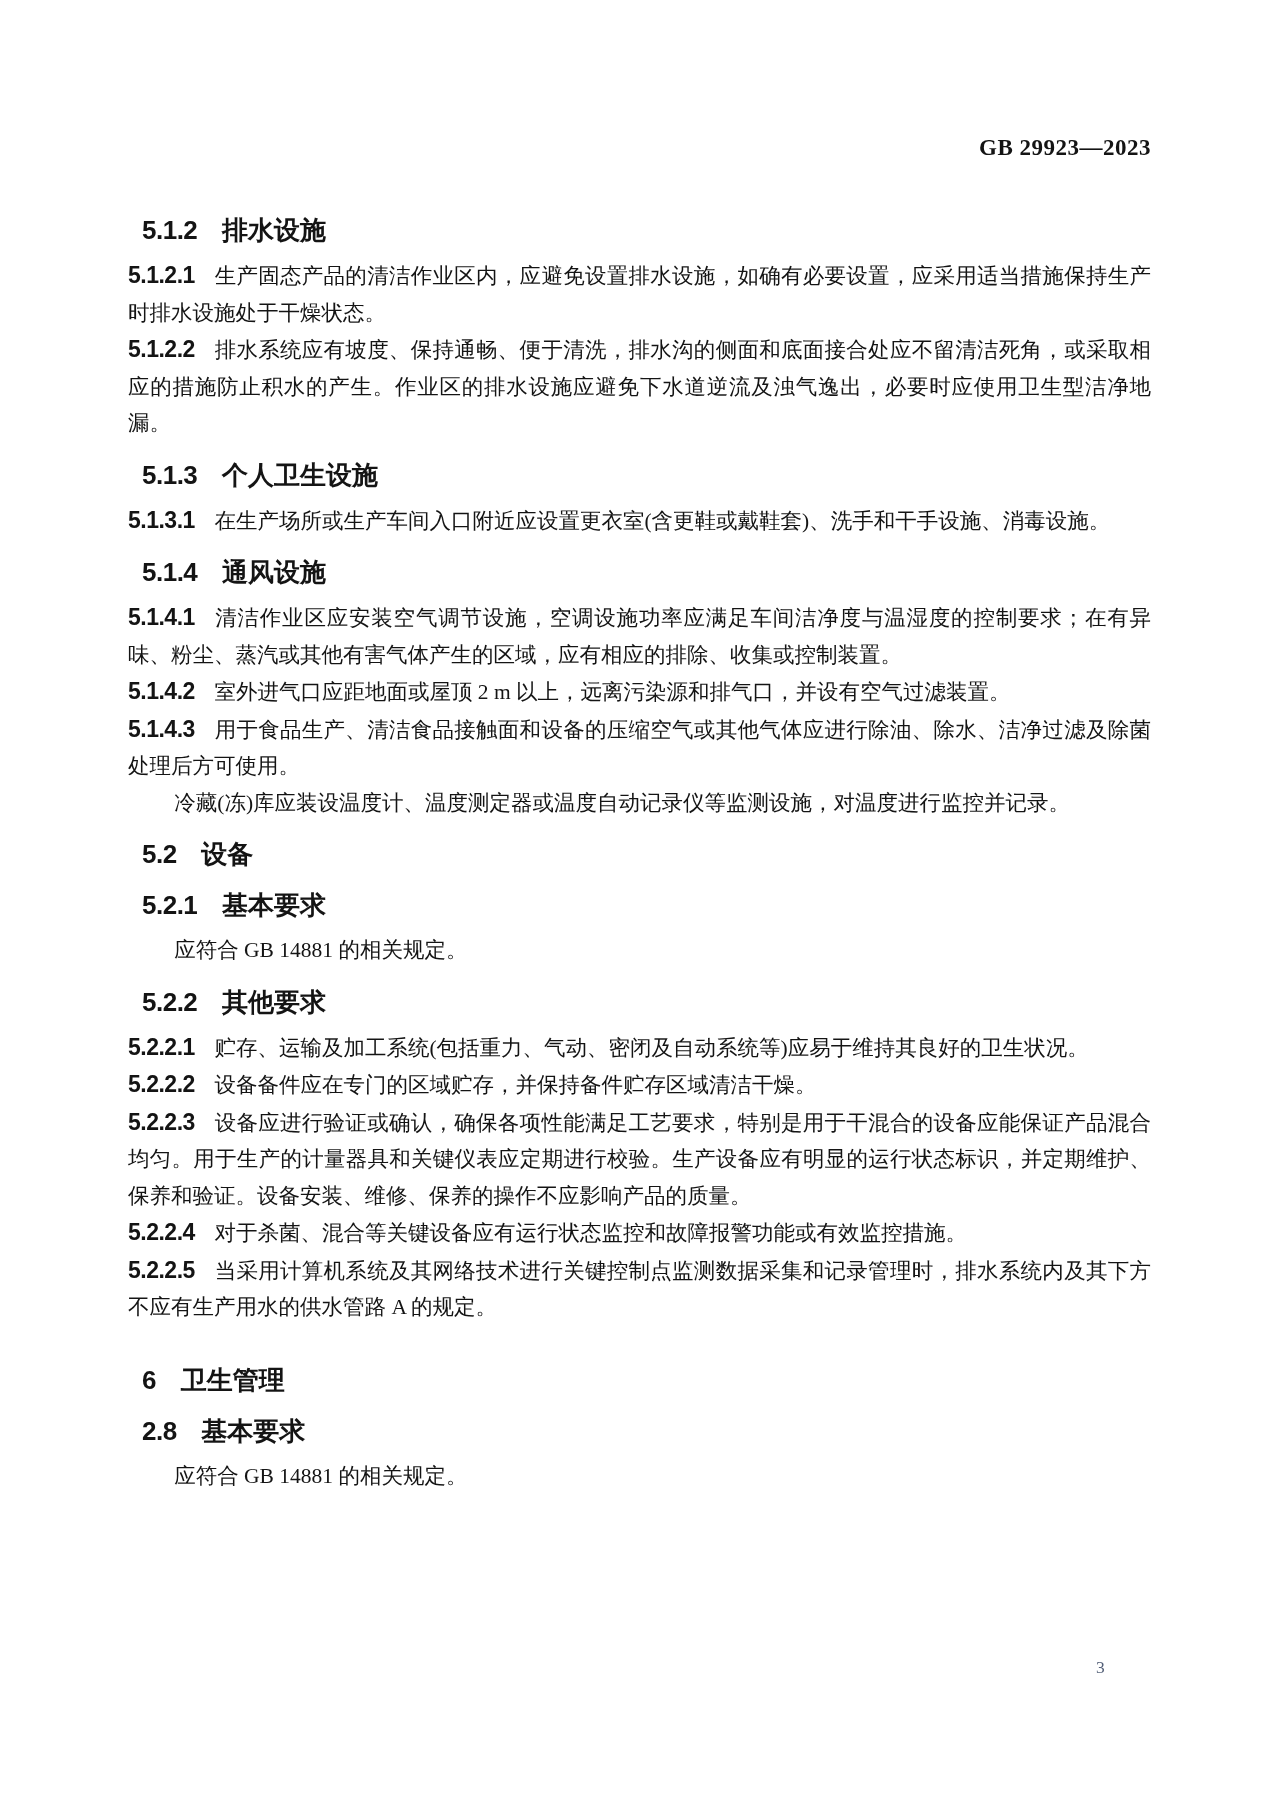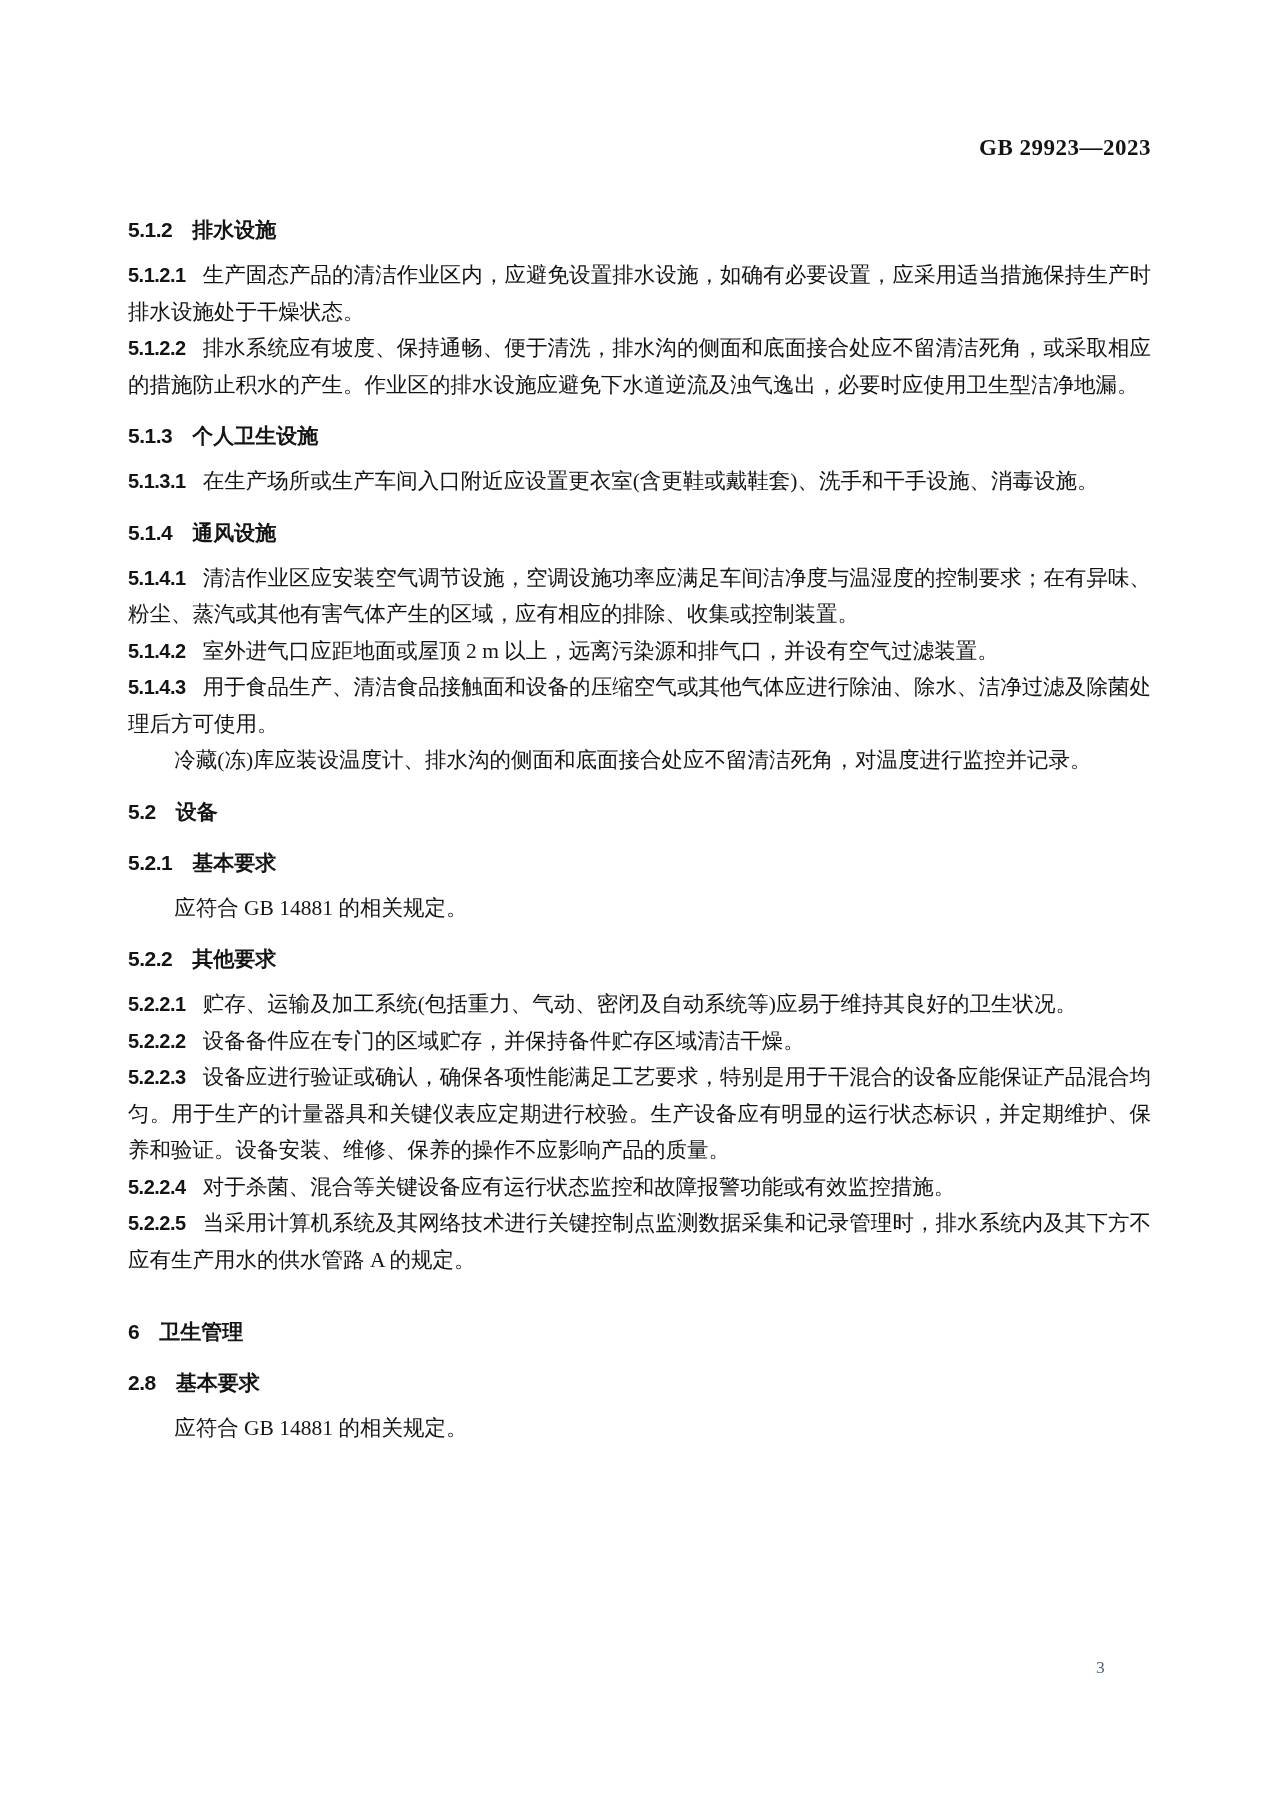--- a/index.html
+++ b/index.html
@@ -23,37 +23,37 @@
     text-align:right;
     font-weight:bold;
     font-size:23px;
     letter-spacing:0.5px;
     line-height:28px;
     font-family:"Liberation Serif","DejaVu Serif",serif;
   }
   .doc{margin-top:50px;}
   h3.sec{
     font-family:"Liberation Sans","DejaVu Sans",sans-serif;
-    font-size:21px;
+    font-size:26px;
     font-weight:bold;
     line-height:36px;
-    margin:15px 0 9px 0;
+    margin:15px 0 9px 14px;
   }
   h3.sec .num{margin-right:0.95em;letter-spacing:-0.5px;}
   h3.chapter{margin-top:36px;}
   p{
     margin:0;
     font-size:21.5px;
     line-height:36.5px;
     text-align:justify;
   }
   p.clause .num{
     font-family:"Liberation Sans","DejaVu Sans",sans-serif;
     font-weight:bold;
-    font-size:20px;
+    font-size:23px;
     letter-spacing:-0.5px;
     margin-right:0.85em;
     white-space:nowrap;
   }
   p.indent{text-indent:2.15em;}
   .page-num{
     position:absolute;
     left:1096px;
     top:1657px;
     font-size:17.5px;
@@ -85,21 +85,21 @@
 
       <h3 class="sec"><span class="num">5.1.4</span><span>通风设施</span></h3>
 
       <p class="clause"><span class="num">5.1.4.1</span><span>清洁作业区应安装空气调节设施，空调设施功率应满足车间洁净度与温湿度的控制要求；在有异味、粉尘、蒸汽或其他有害气体产生的区域，应有相应的排除、收集或控制装置。</span></p>
 
       <p class="clause"><span class="num">5.1.4.2</span><span>室外进气口应距地面或屋顶 2 m 以上，远离污染源和排气口，并设有空气过滤装置。</span></p>
 
       <p class="clause"><span class="num">5.1.4.3</span><span>用于食品生产、清洁食品接触面和设备的压缩空气或其他气体应进行除油、除水、洁净过滤及除菌处理后方可使用。</span></p>
 
 
-      <p class="indent">冷藏(冻)库应装设温度计、排水沟的侧面和底面接合处应不留清洁死角，对温度进行监控并记录。</p>
+      <p class="indent">冷藏(冻)库应装设温度计、温度测定器或温度自动记录仪等监测设施，对温度进行监控并记录。</p>
 
       <h3 class="sec"><span class="num">5.2</span><span>设备</span></h3>
 
       <h3 class="sec"><span class="num">5.2.1</span><span>基本要求</span></h3>
 
       <p class="indent">应符合 GB 14881 的相关规定。</p>
 
       <h3 class="sec"><span class="num">5.2.2</span><span>其他要求</span></h3>
 
       <p class="clause"><span class="num">5.2.2.1</span><span>贮存、运输及加工系统(包括重力、气动、密闭及自动系统等)应易于维持其良好的卫生状况。</span></p>

